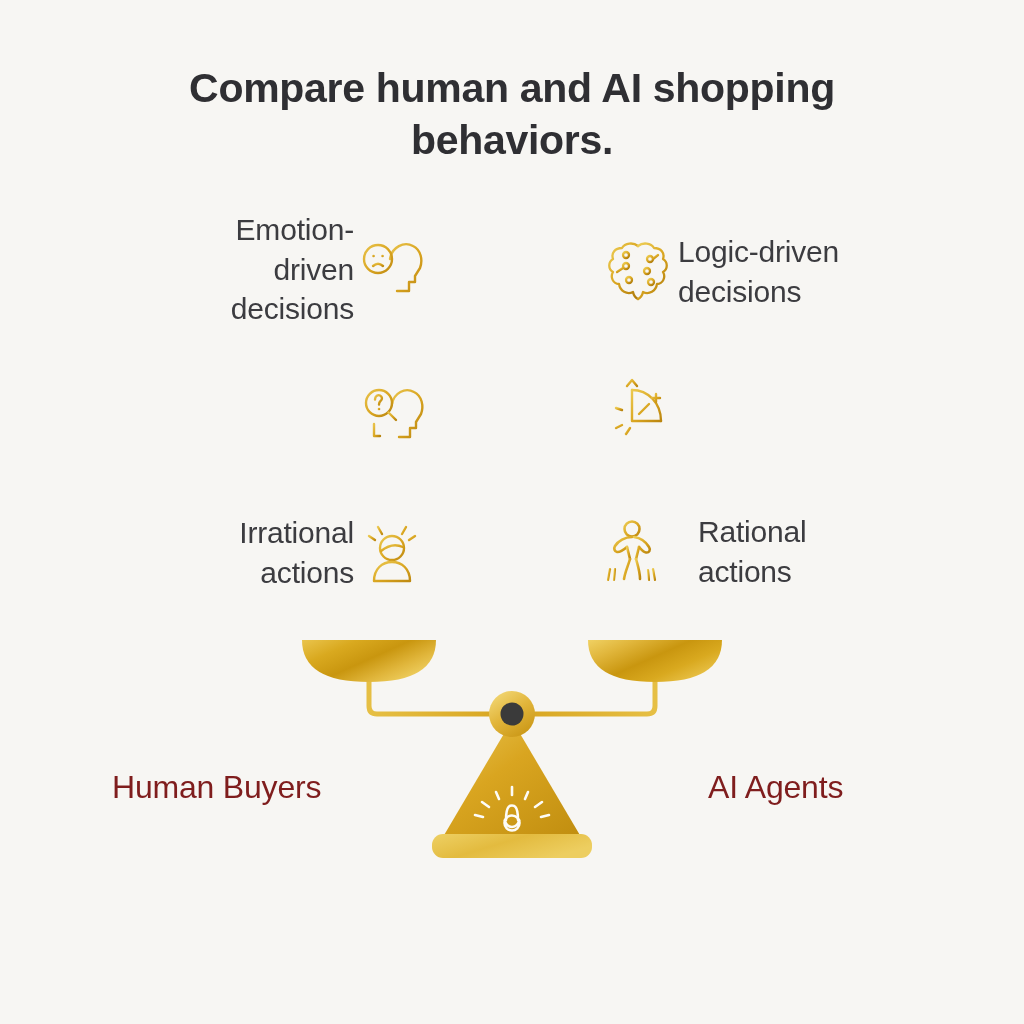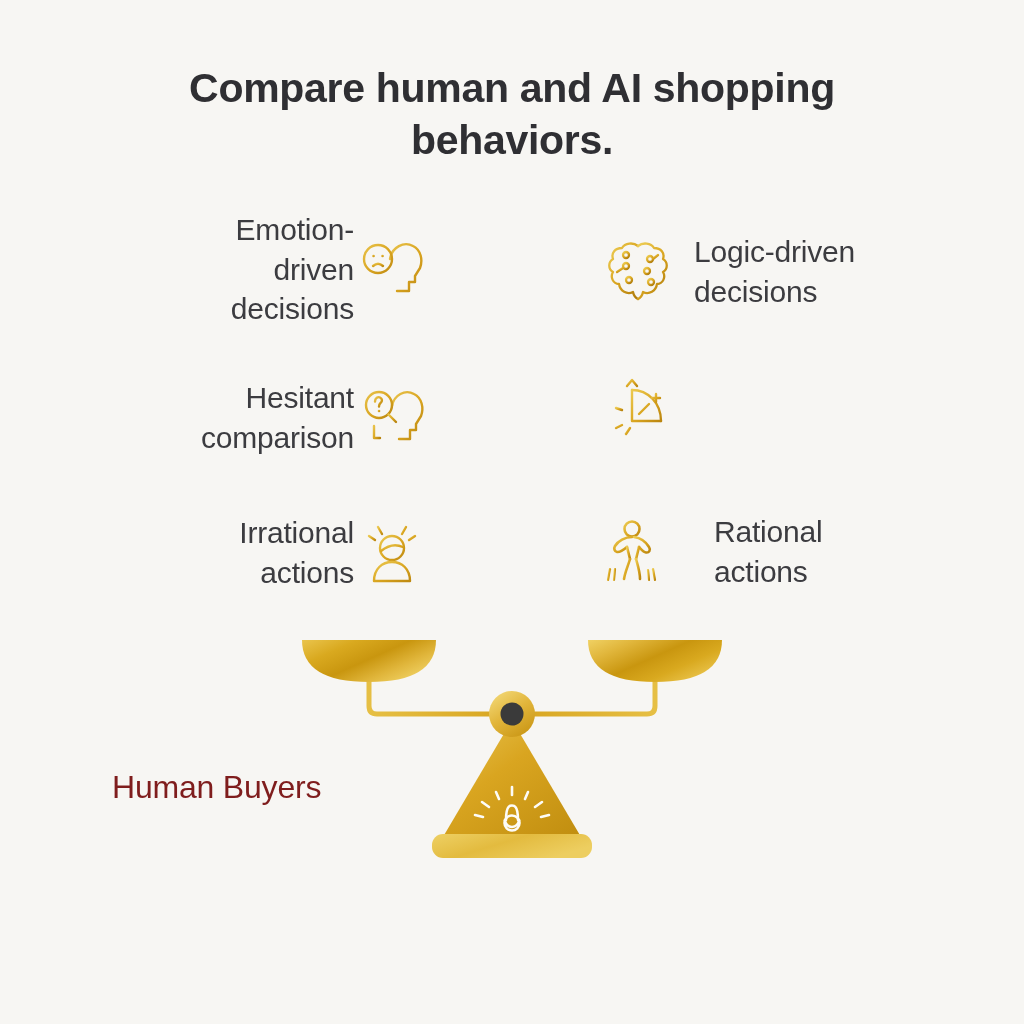--- a/index.html
+++ b/index.html
@@ -51,21 +51,21 @@
     text-align: left;
   }
   .row-label {
     font-size: 30px;
     line-height: 1.32;
     color: #3c3c40;
     letter-spacing: -0.2px;
     white-space: pre-line;
   }
   .row.left .row-label { }
-  .row.right .row-label { margin-left: 18px; }
+  .row.right .row-label { margin-left: 2px; }
 
   .icon-box {
     width: 76px;
     height: 76px;
     flex: 0 0 76px;
     display: flex;
     align-items: center;
     justify-content: center;
   }
   .icon-box svg { display: block; }
@@ -129,22 +129,20 @@
           <circle cx="28.5" cy="25" r="1.3" fill="url(#gEm)" stroke="none"></circle>
           <path d="M19 35 Q24 30.5 29 35"></path>
 
           <path d="M24 44 L24 60"></path>
         </g>
       </svg>
     </div>
   </div>
 
   <div class="row left" id="row-l2">
-    <div class="row-label">Hesitant
-comparison</div>
     <div class="icon-box">
       <svg width="76" height="76" viewBox="0 0 76 76" fill="none">
         <defs>
           <linearGradient id="gHe" x1="0" y1="0" x2="1" y2="1">
             <stop offset="0%" stop-color="#e8c24a"></stop>
             <stop offset="55%" stop-color="#d9a520"></stop>
             <stop offset="100%" stop-color="#b8840f"></stop>
           </linearGradient>
         </defs>
         <g stroke="url(#gHe)" stroke-width="2.4" stroke-linecap="round" stroke-linejoin="round" fill="none">
@@ -359,14 +357,15 @@
         <path d="M239 179 L246 174"></path>
         <path d="M187 189 L179 187"></path>
         <path d="M245 189 L253 187"></path>
       </g>
 
       <rect x="136" y="206" width="160" height="24" rx="11" fill="url(#baseGrad)"></rect>
     </svg>
   </div>
 
   <div class="side-label" id="label-human">Human Buyers</div>
+  <div class="side-label" id="label-ai">AI Agents</div>
 
 </div>
 
 </body></html>

